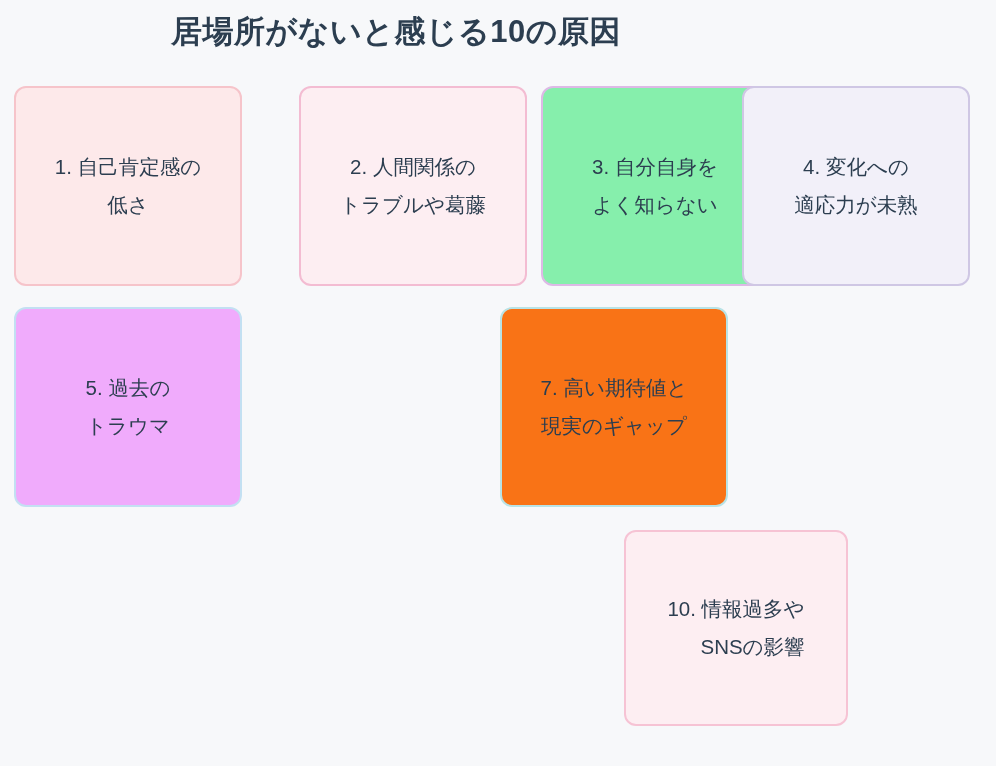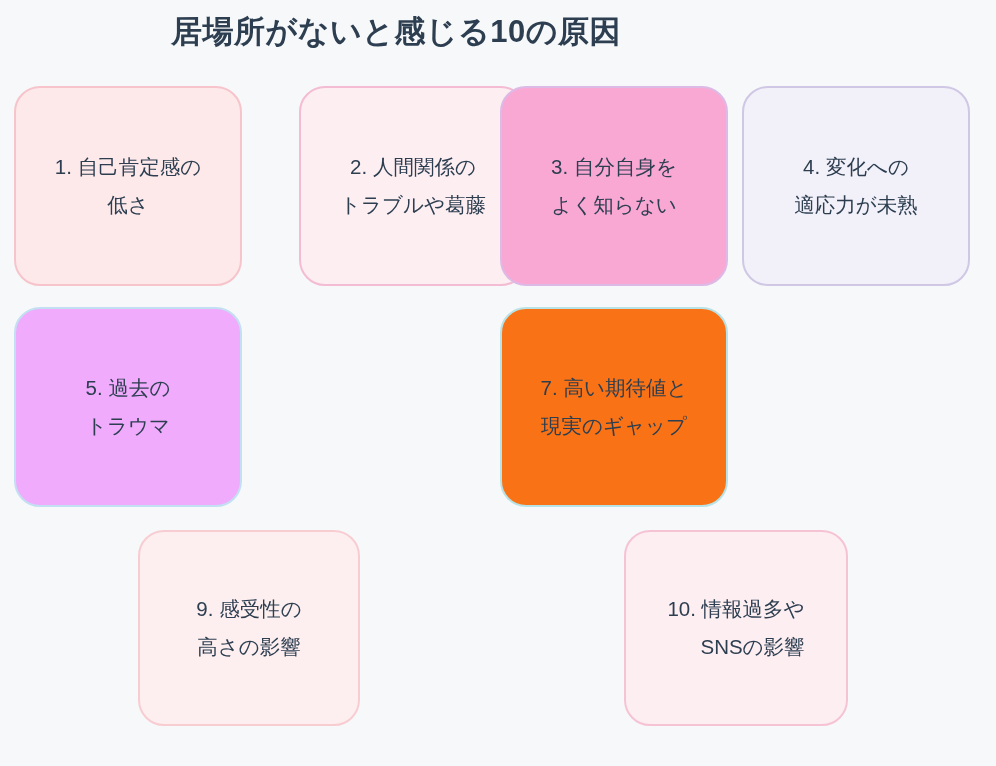--- a/index.html
+++ b/index.html
@@ -36,21 +36,21 @@
     color: #2c3e50;
     line-height: 40px;
     white-space: nowrap;
   }
 
   
   .card {
     position: absolute;
     border-style: solid;
     border-width: 2px;
-    border-radius: 26px;
+    border-radius: 12px;
     display: flex;
     align-items: center;
     justify-content: center;
     text-align: center;
     padding: 10px 14px;
   }
 
   .card-label {
     font-size: 20.5px;
     line-height: 38px;
@@ -84,21 +84,21 @@
   <div class="card r1 c1" style="background-color: rgb(253, 233, 234); border-color: rgb(246, 196, 202);">
     <span class="card-label">1. 自己肯定感の
 低さ</span>
   </div>
 
   <div class="card r1 c2" style="background-color: rgb(253, 238, 242); border-color: rgb(243, 188, 210); margin-left: 40px;">
     <span class="card-label">2. 人間関係の
 トラブルや葛藤</span>
   </div>
 
-  <div class="card r1 c3" style="background-color: #f9a8d4; border-color: rgb(221, 185, 230);">
+  <div class="card r1 c3" style="background-color: #86efac; border-color: rgb(221, 185, 230); margin-left: 41px;">
     <span class="card-label">3. 自分自身を
 よく知らない</span>
   </div>
 
   <div class="card r1 c4" style="background-color: rgb(242, 240, 249); border-color: rgb(207, 199, 228);">
     <span class="card-label">4. 変化への
 適応力が未熟</span>
   </div>
 
   <div class="card r2 c1" style="background-color: #f0abfc; border-color: rgb(195, 224, 242);">
@@ -106,23 +106,19 @@
 トラウマ</span>
   </div>
 
 
   <div class="card r2 c3" style="background-color: #f97316; border-color: rgb(184, 227, 230);">
     <span class="card-label">7. 高い期待値と
 現実のギャップ</span>
   </div>
 
 
-  <div class="card r3 c9" style="background-color: rgb(253, 238, 239); border-color: rgb(248, 205, 210);">
-    <span class="card-label">9. 感受性の
-高さの影響</span>
-  </div>
 
   <div class="card r3 c10" style="background-color: rgb(253, 238, 242); border-color: rgb(246, 195, 212);">
     <span class="card-label">10. 情報過多や
 SNSの影響</span>
   </div>
 
 </div>
 
 </body></html>

